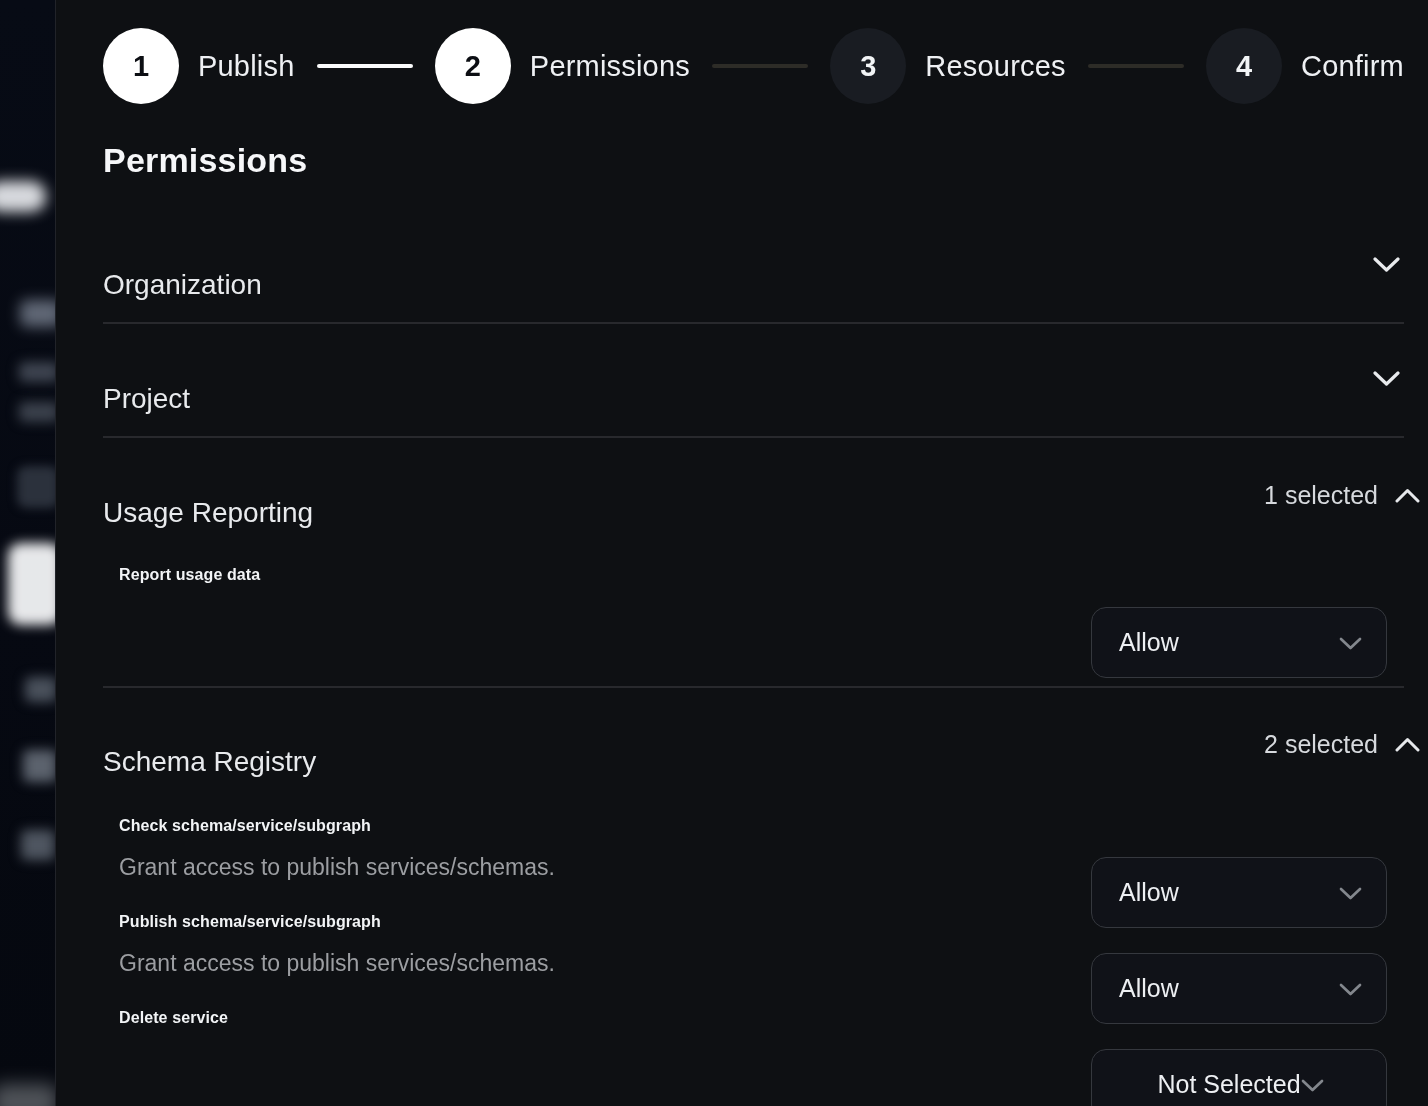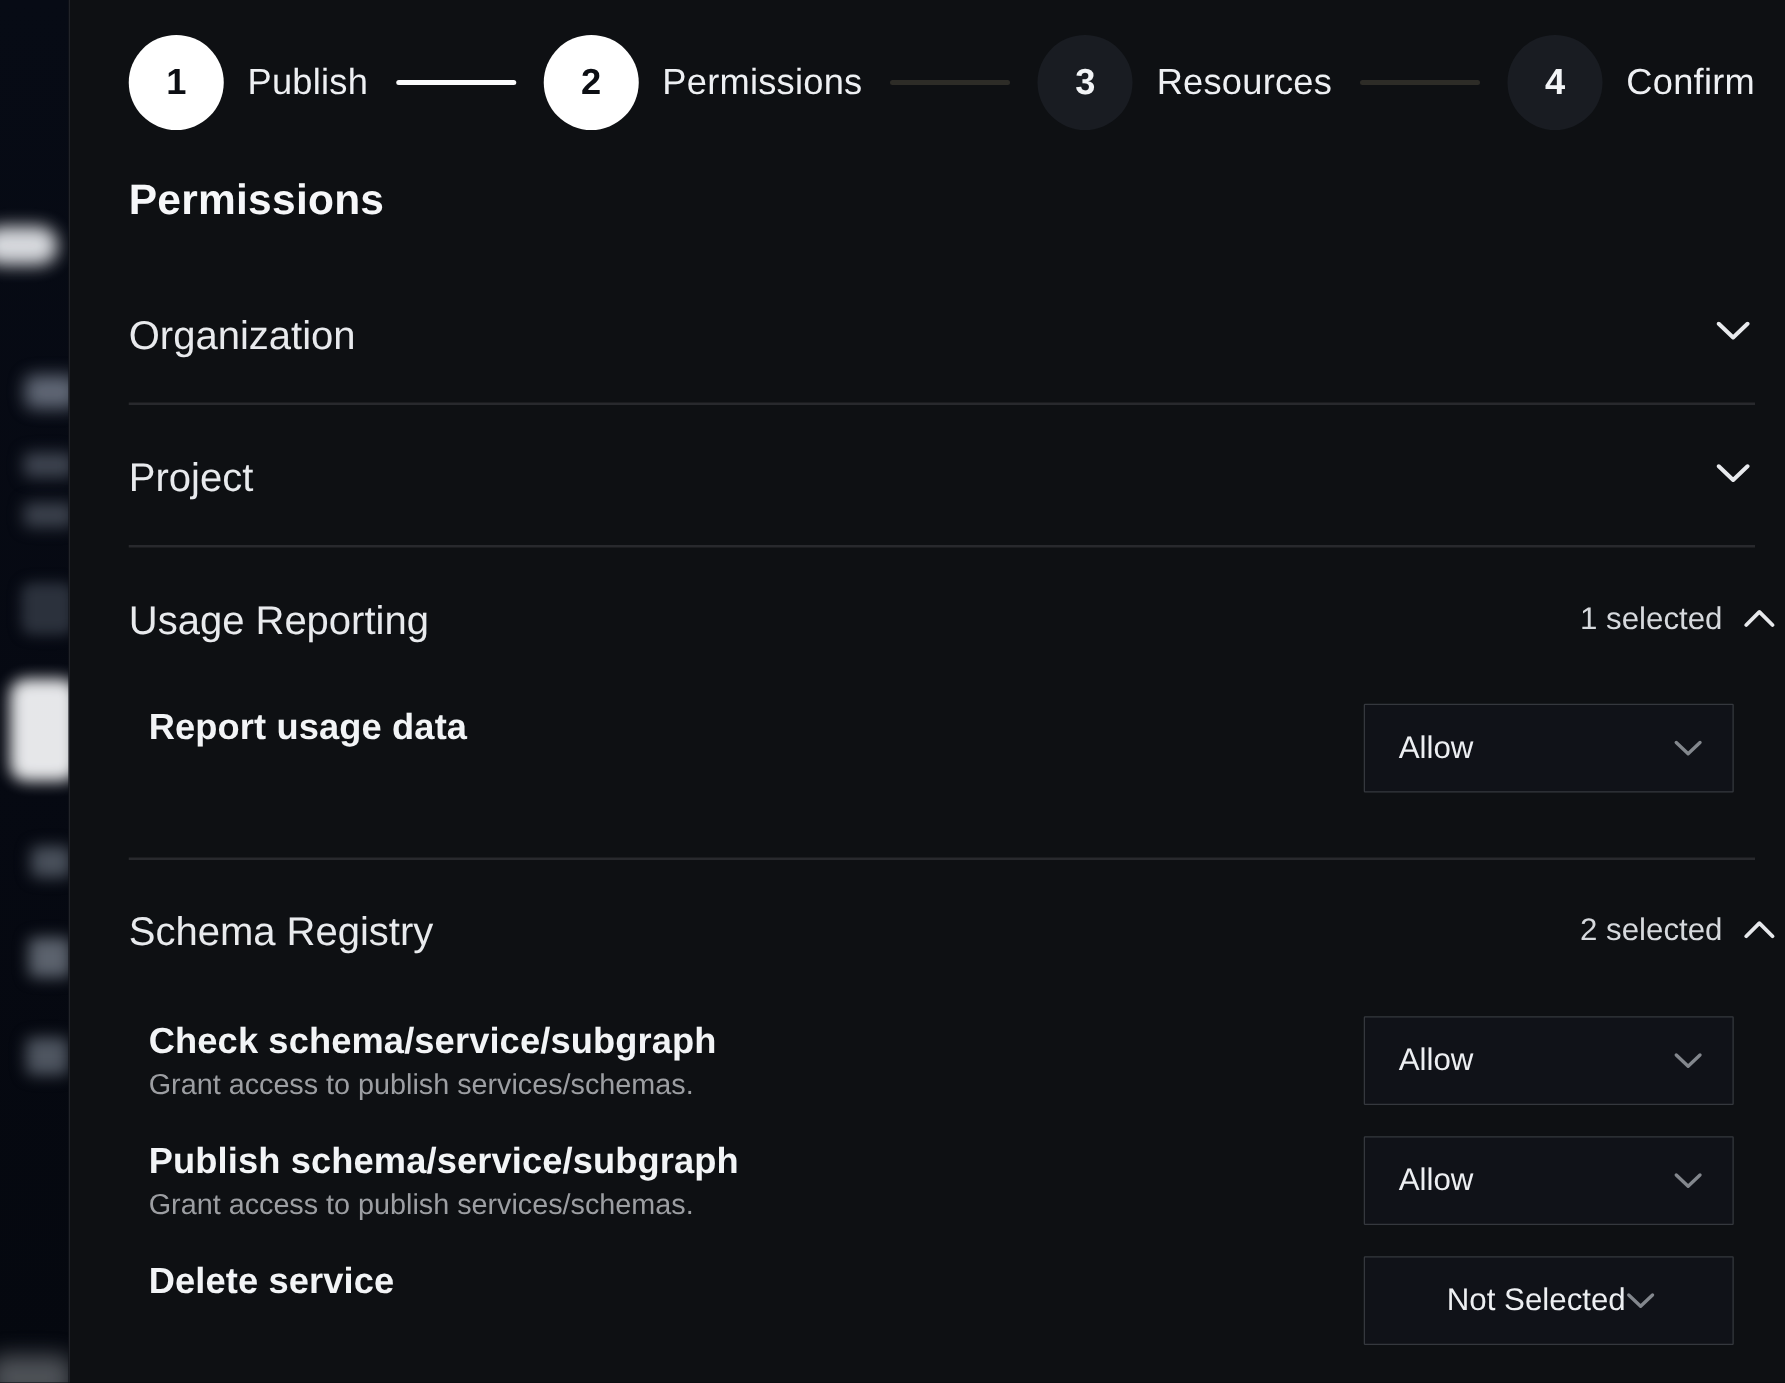--- a/index.html
+++ b/index.html
@@ -46,45 +46,45 @@
   .step-circle.lit { background:#ffffff; color:#0c0e13; }
   .step-circle.todo { background:#191c22; color:#f2f4f6; }
   .step-label { font-size:29px; color:#eef0f3; font-weight:500; letter-spacing:.2px; }
   .connector { flex:1 1 auto; height:4px; border-radius:2px; margin:0 22px; }
   .connector.bright { background:#fafbfc; }
   .connector.dim { background:#2d2c27; }
 
   
   .page-title { position:absolute; left:47px; top:141px; font-size:34px;
                 font-weight:700; color:#f6f7f9; letter-spacing:.2px; }
-  .sec-title { position:absolute; left:47px; font-size:32px; color:#e8eaed;
-               font-weight:400; cursor:pointer; }
+  .sec-title { position:absolute; left:47px; font-size:28px; color:#e8eaed;
+               font-weight:400; cursor:pointer;margin-top:19px; }
   .t-org { top:250px; } .t-proj { top:364px; } .t-usage { top:478px; } .t-schema { top:727px; }
   .sec-chev { position:absolute; right:28px; color:#e8eaed; cursor:pointer; }
   .c-org { top:257px; } .c-proj { top:371px; }
   .divider { position:absolute; left:47px; right:24px; height:2px; background:#28292d; }
   .d1 { top:322px; } .d2 { top:436px; } .d3 { top:686px; }
   .count-group { position:absolute; right:8px; display:flex; align-items:center;
                  gap:17px; cursor:pointer; }
   .g-usage { top:481px; } .g-schema { top:730px; }
   .count-label { font-size:25px; color:#d6d9dd; font-weight:500; }
   .count-chev { color:#e6e8eb; margin-top:3px; }
 
   
-  .perm-title { position:absolute; left:63px; font-size:29px; font-weight:700;
+  .perm-title { position:absolute; left:63px; font-size:16px; font-weight:700;
                 color:#f2f4f6; letter-spacing:.1px; }
   .perm-desc { position:absolute; left:63px; font-size:23px; color:#9c9ea2; }
   .pt-1 { top:566px; } .pd-1 { top:603px; }
   .pt-a { top:817px; } .pd-a { top:854px; }
   .pt-b { top:913px; } .pd-b { top:950px; }
   .pt-c { top:1009px; } .pd-c { top:1046px; }
   .select { position:absolute; left:1035px; width:296px; height:71px;
-            border:1px solid #35383e; border-radius:1px; background:#101218;
+            border:1px solid #35383e; border-radius:15px; background:#101218;
             display:flex; align-items:center; justify-content:space-between;
-            padding:0 24px 0 27px; cursor:pointer; }
+            padding:0 24px 0 27px; cursor:pointer;margin-top:44px; }
   .s-1 { top:563px; } .s-a { top:813px; } .s-b { top:909px; } .s-c { top:1005px;justify-content:center; }
   .select-value { font-size:25px; color:#edeff2; }
   .select-chev { color:#83878d; margin-top:4px; }
 </style>
 </head>
 <body>
 
 <div class="sidebar">
   <div class="blob b-pill"></div>
   <div class="blob b-txt1"></div>

